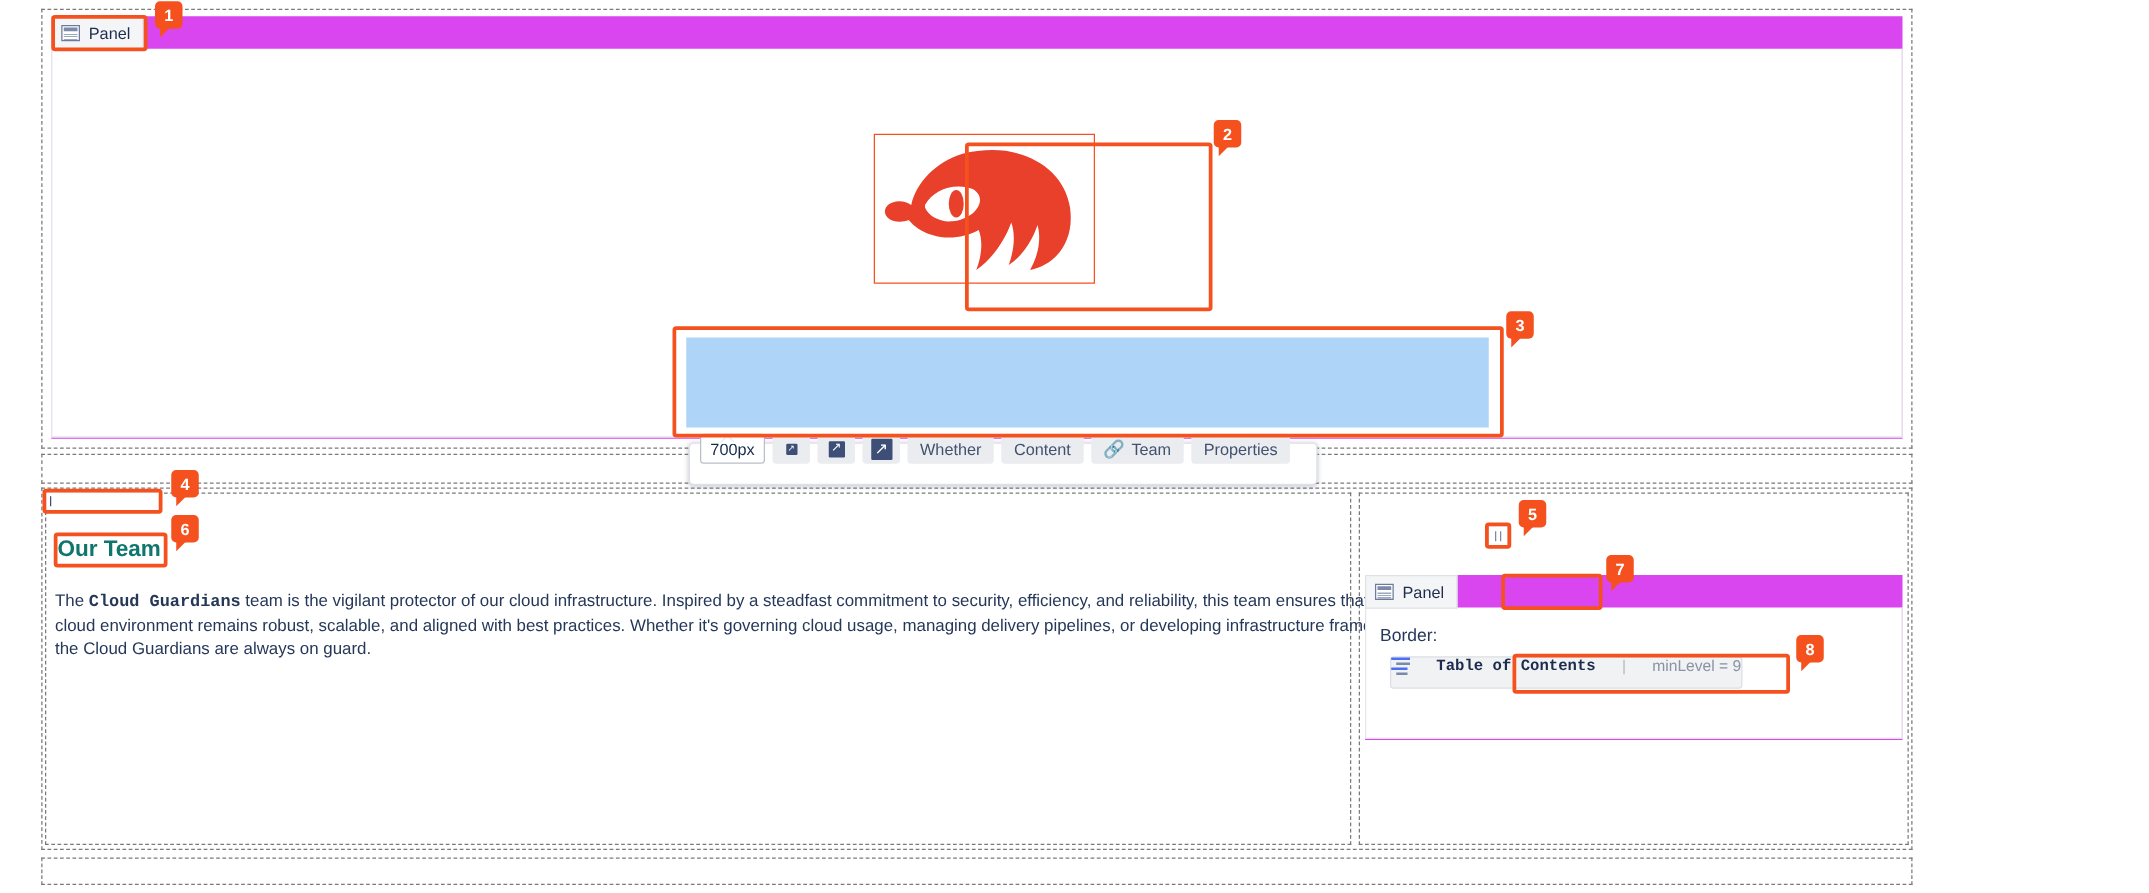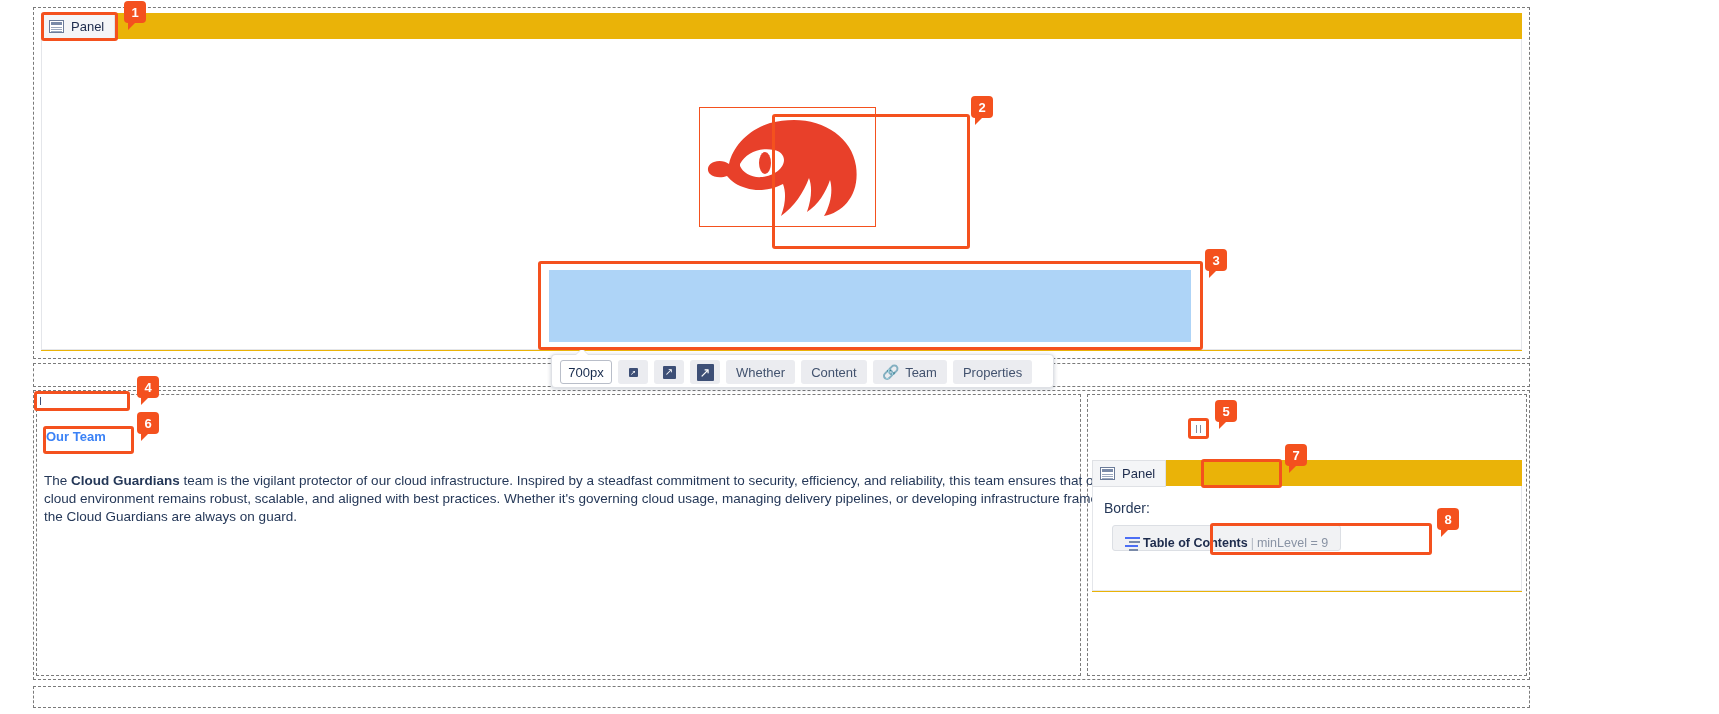--- a/index.html
+++ b/index.html
@@ -52,21 +52,21 @@
     position: absolute;
     left: 4px; bottom: -7px;
     width: 0; height: 0;
     border-left: 8px solid #f4511e;
     border-bottom: 8px solid transparent;
   }
 
   
   .panel-wrap {
     position: absolute;
-    background: #eab308;
+    background: #d946ef;
   }
   .panel-head {
     height: 27px;
     background: #f4f5f7;
     border: 1px solid #dfe1e5;
     display: inline-flex;
     align-items: center;
     gap: 7px;
     padding: 0 10px 0 7px;
     font-size: 13px;
@@ -117,23 +117,23 @@
   }
 
   
   .toolbar {
     position: absolute;
     background: #ffffff;
     border: 1px solid #dfe1e6;
     border-radius: 4px;
     box-shadow: 0 1px 4px rgba(9,30,66,0.22);
     display: flex;
-    align-items: flex-start;
+    align-items: flex-end;
     gap: 6px;
-    padding: 5px 8px;
+    padding: 16px 8px;
     height: 34px;
   }
   .toolbar::before {
     content: "";
     position: absolute;
     top: -6px; left: 24px;
     width: 0; height: 0;
     border-left: 6px solid transparent;
     border-right: 6px solid transparent;
     border-bottom: 6px solid #ffffff;
@@ -177,23 +177,23 @@
     color: #ffffff;
   }
   .sq-s { width: 9px; height: 9px; font-size: 7px; }
   .sq-m { width: 13px; height: 13px; font-size: 10px; }
   .sq-l { width: 17px; height: 17px; font-size: 13px; }
   .sq-outer span { line-height: 1; transform: translateY(-0.5px); }
 
   
   .heading {
     position: absolute;
-    font-size: 13px;
+    font-size: 18px;
     font-weight: bold;
-    color: #3b82f6;
+    color: #0f766e;
     font-family: "Liberation Sans", sans-serif;
     white-space: nowrap;
   }
   .para {
     position: absolute;
     font-size: 13.5px;
     line-height: 18px;
     color: #253858;
     font-family: "Liberation Sans", sans-serif;
   }
@@ -234,23 +234,23 @@
     font-size: 14px;
     color: #253858;
     font-family: "Liberation Sans", sans-serif;
   }
   .toc-macro {
     position: absolute;
     background: #f1f2f4;
     border: 1px solid #dcdfe4;
     border-radius: 3px;
     display: flex;
-    align-items: flex-end;
-    gap: 3px;
-    padding: 0 12px;
+    align-items: flex-start;
+    gap: 21px;
+    padding: 0 0;
     height: 26px;
     font-size: 12.5px;
     color: #1d2b4c;
     white-space: nowrap;
   }
   .toc-macro .sep { color: #b3b9c4; }
   .toc-macro .dim { color: #8993a4; }
   .toc-icon {
     width: 15px; height: 13px;
     position: relative;
@@ -261,21 +261,21 @@
     position: absolute;
     height: 2px;
     background: #4c6ef5;
     left: 0;
   }
   .toc-icon i.r1 { top: 0;  width: 15px; }
   .toc-icon i.r2 { top: 4px; width: 11px; left: 4px; background: #7a8aa8; }
   .toc-icon i.r3 { top: 8px; width: 13px; background: #4c6ef5; }
   .toc-icon i.r4 { top: 12px; width: 9px; left: 4px; background: #7a8aa8; }
 
-  .bold-name { font-weight: bold; }
+  .bold-name { font-weight: bold; font-family: Liberation Mono, monospace; }
 </style>
 </head>
 <body>
 
 <div id="root">
 
   <div class="guide" style="left:33px; top:7px; width:1497px; height:352px;"></div>
 
   <div class="guide" style="left:33px; top:363px; width:1497px; height:24px;"></div>
 

